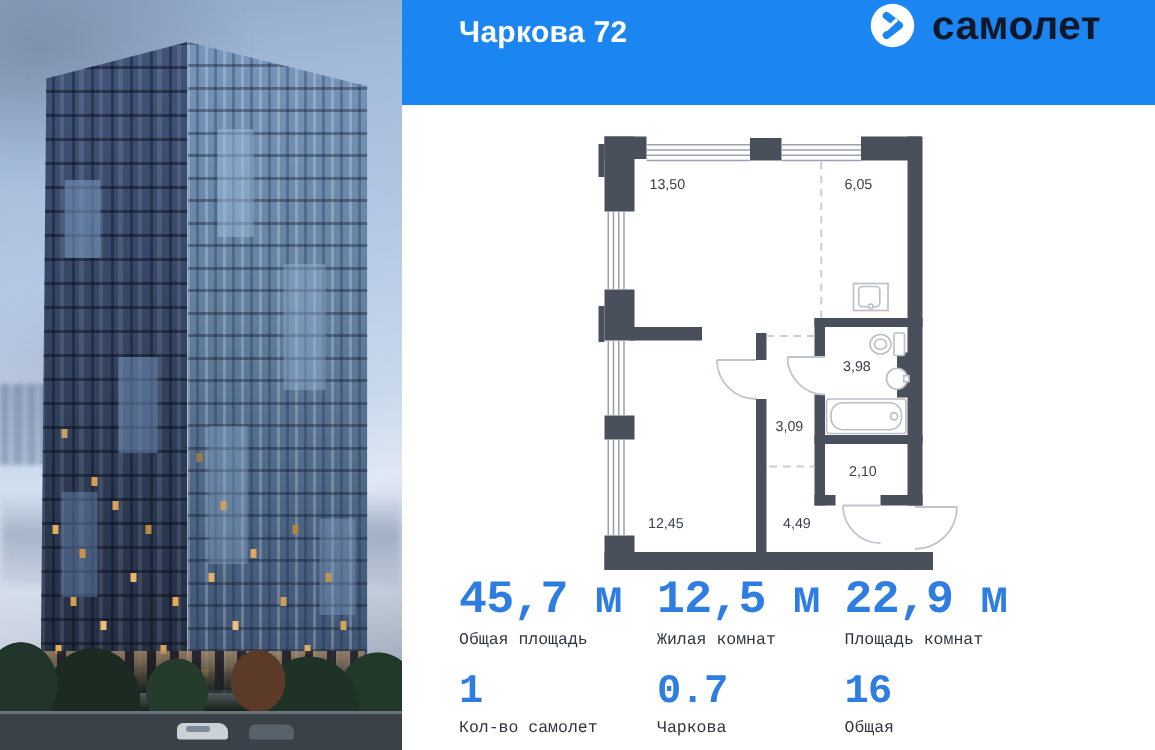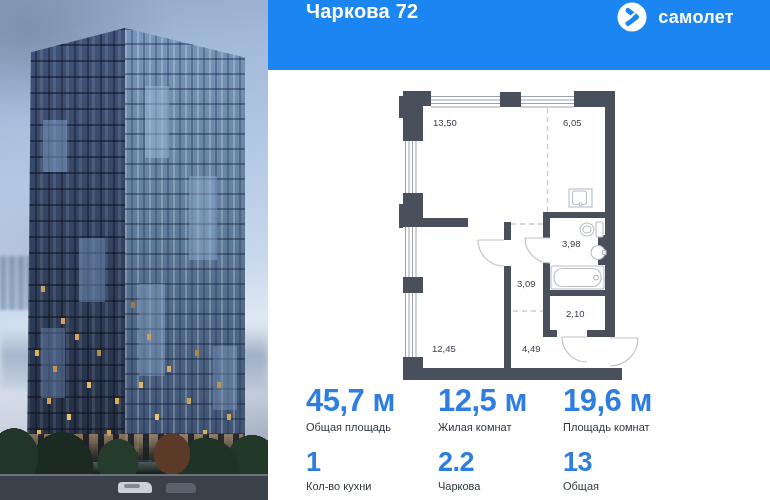--- a/index.html
+++ b/index.html
@@ -58,29 +58,29 @@
       radial-gradient(44px 48px at 252px 60px,#223829 60%,rgba(0,0,0,0) 61%),
       linear-gradient(rgba(0,0,0,0) 42%,#1a241e 72%);}
   .road{position:absolute;left:0;bottom:0;width:268px;height:24px;background:#3a4148;border-top:2px solid #6a737c;}
   .car1{position:absolute;left:118px;bottom:7px;width:34px;height:11px;background:#ccd1d8;border-radius:4px 6px 2px 2px;}
   .car1::after{content:"";position:absolute;left:6px;top:2px;width:16px;height:4px;background:#7e8996;border-radius:2px;}
   .car2{position:absolute;left:166px;bottom:7px;width:30px;height:10px;background:#59626c;border-radius:4px 5px 2px 2px;}
 
   
   .panel{position:relative;flex:1;height:500px;background:#ffffff;}
   .topbar{position:absolute;left:0;top:0;width:100%;height:70px;background:#1b86f2;
-    display:flex;align-items:flex-start;justify-content:space-between;box-sizing:border-box;
-    padding:0 36px 24px 38px;}
+    display:flex;align-items:flex-end;justify-content:space-between;box-sizing:border-box;
+    padding:0 36px 36px 38px;}
   .title{color:#ffffff;font-size:20px;font-weight:700;letter-spacing:.2px;}
   .logo{display:flex;align-items:center;gap:9px;}
-  .brand{color:#ffffff;font-size:18px;font-weight:700;letter-spacing:.3px;}
+  .brand{color:#0f172a;font-size:27px;font-weight:700;letter-spacing:.3px;}
 
   .plan-svg{position:absolute;left:130px;top:86px;}
 
-  .stats-row{position:absolute;left:38px;display:flex;}
+  .stats-row{position:absolute;left:38px;display:flex;font-family:Liberation Mono, monospace;}
   .row-areas{top:385px;}
   .row-details{top:448px;}
   .stat{display:flex;flex-direction:column;}
   .stat.c1{width:132px;}
   .stat.c2{width:125px;}
   .stat-value{color:#2e7ee2;font-weight:700;font-size:31px;line-height:32px;letter-spacing:-.5px;}
   .row-details .stat-value{font-size:27px;line-height:28px;}
   .stat-label{color:#2f3540;font-size:11px;margin-top:4px;}
 </style>
 </head>
@@ -217,34 +217,34 @@
     <div class="stats-row row-areas">
       <div class="stat c1">
         <div class="stat-value">45,7 м</div>
         <div class="stat-label">Общая площадь</div>
       </div>
       <div class="stat c2">
         <div class="stat-value">12,5 м</div>
         <div class="stat-label">Жилая комнат</div>
       </div>
       <div class="stat">
-        <div class="stat-value">19,6 м</div>
+        <div class="stat-value">22,9 м</div>
         <div class="stat-label">Площадь комнат</div>
       </div>
     </div>
 
     <div class="stats-row row-details">
       <div class="stat c1">
         <div class="stat-value">1</div>
-        <div class="stat-label">Кол-во кухни</div>
+        <div class="stat-label">Кол-во самолет</div>
       </div>
       <div class="stat c2">
-        <div class="stat-value">2.2</div>
+        <div class="stat-value">0.7</div>
         <div class="stat-label">Чаркова</div>
       </div>
       <div class="stat">
-        <div class="stat-value">13</div>
+        <div class="stat-value">16</div>
         <div class="stat-label">Общая</div>
       </div>
     </div>
 
   </div>
 </div>
 
 </body></html>

